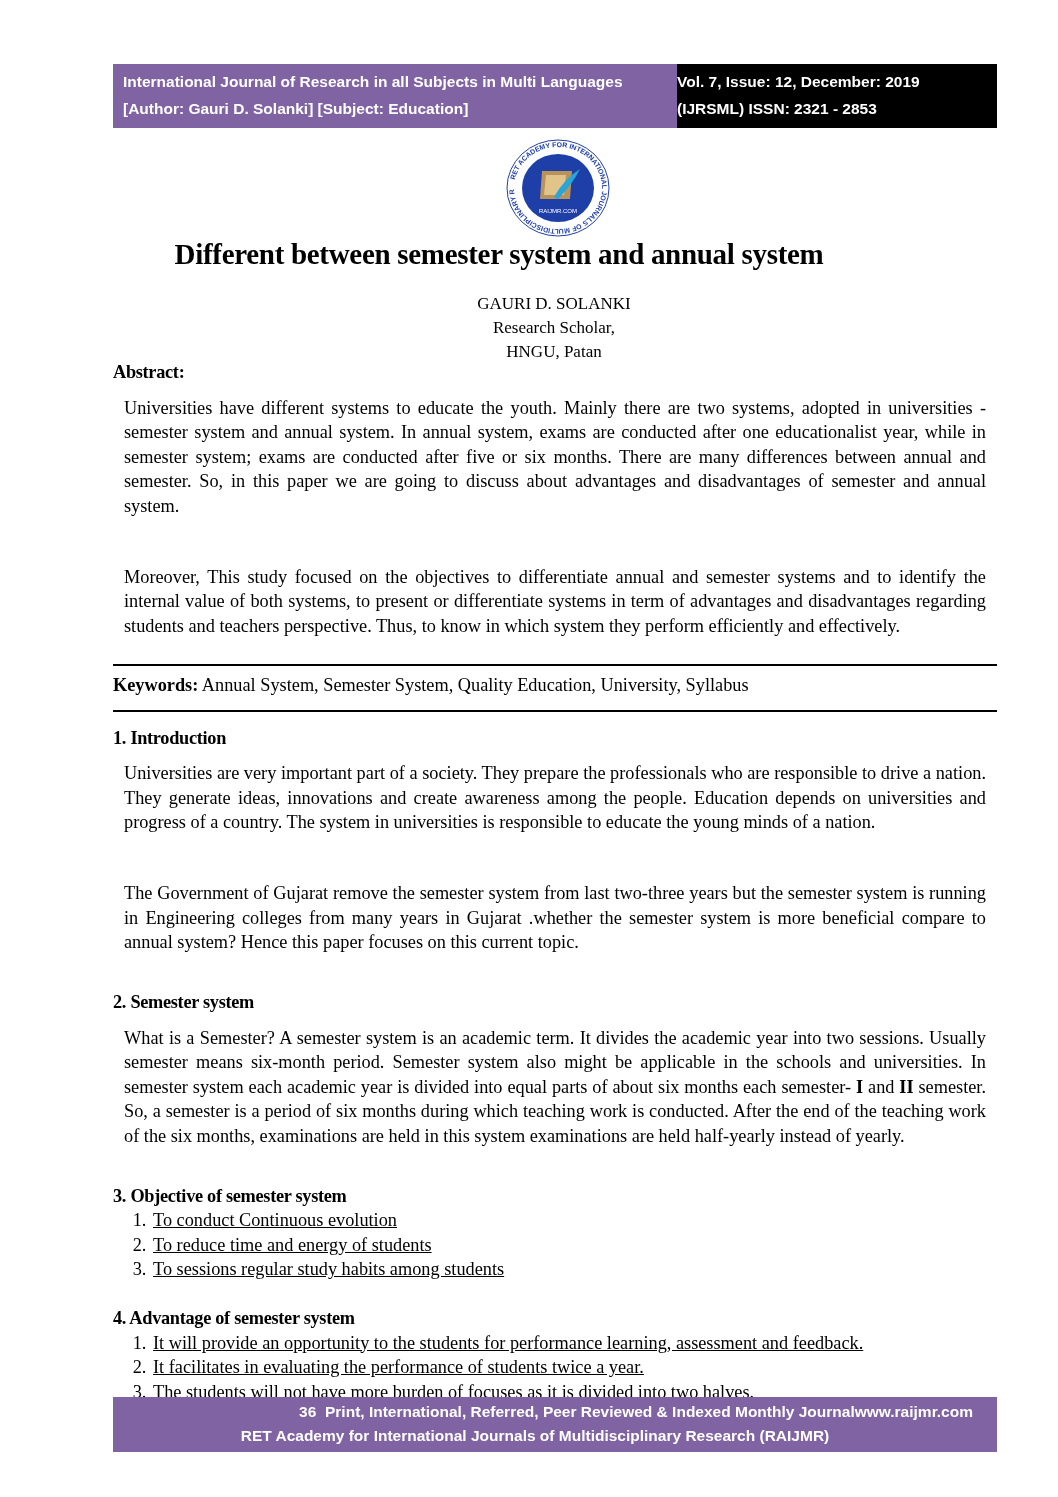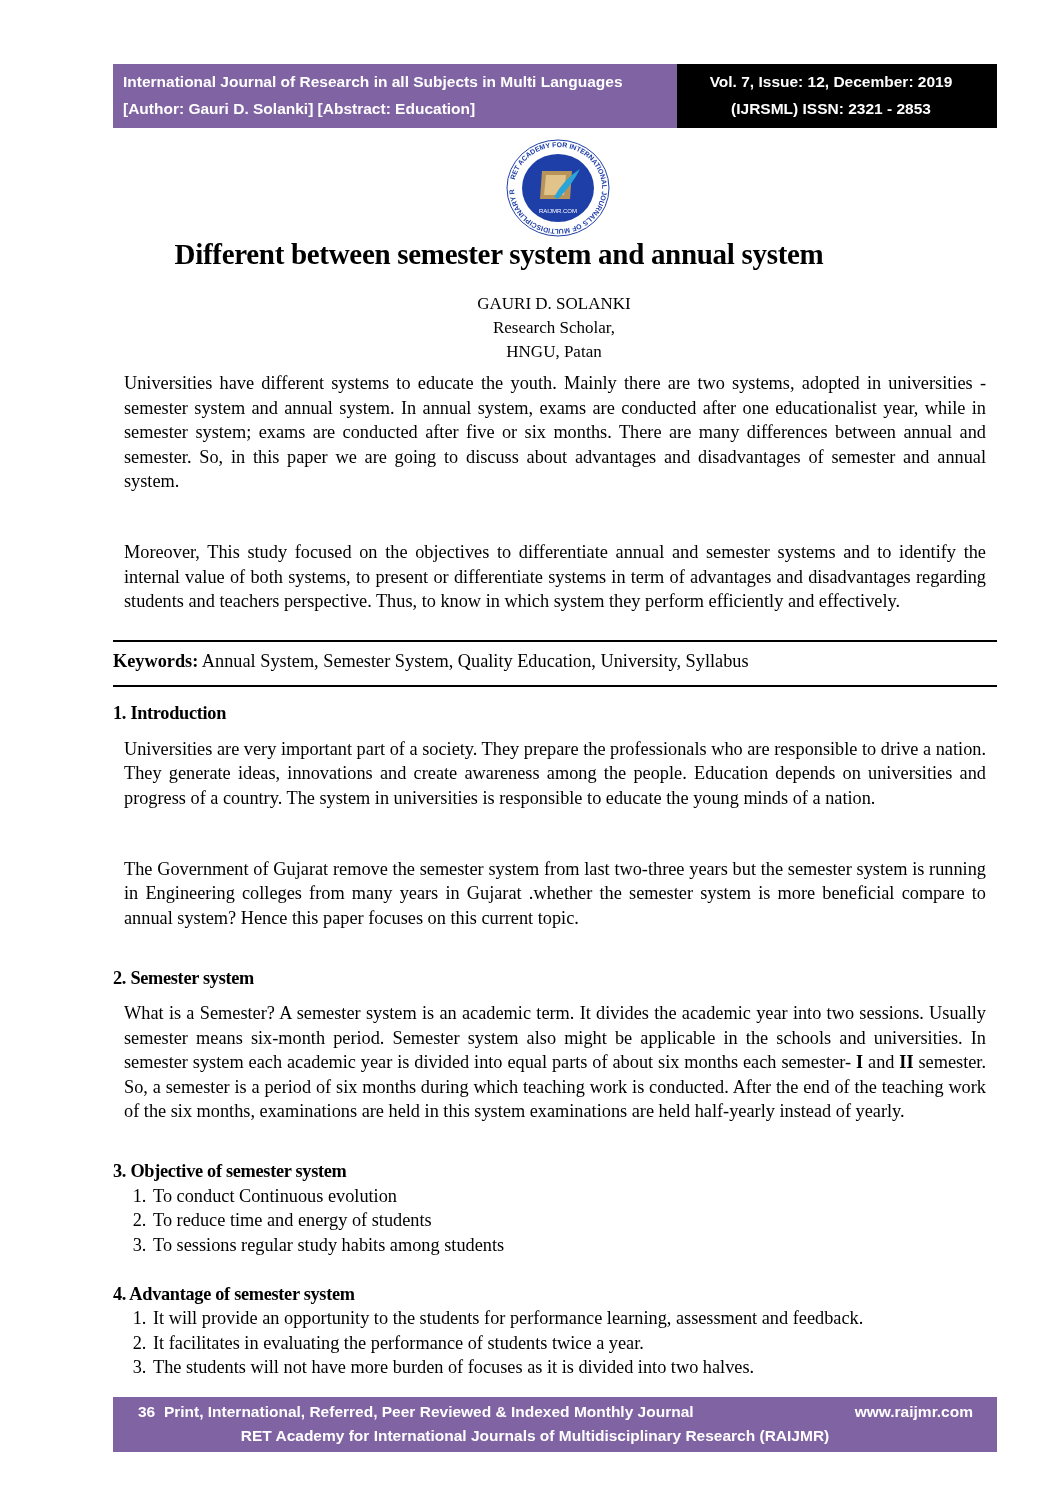--- a/index.html
+++ b/index.html
@@ -1,52 +1,52 @@
 <!DOCTYPE html>
 <html><head>
 <meta charset="utf-8">
 <style>
   html, body { margin: 0; padding: 0; background: #ffffff; }
   body { width: 1058px; height: 1497px; position: relative; overflow: hidden; }
 
   .header { position: absolute; left: 113px; top: 64px; width: 884px; height: 64px; display: flex; }
   .header-left { width: 564px; background: #8063a3; color: #ffffff; padding: 4px 0 0 10px; box-sizing: border-box;
     font-family: "Liberation Sans", sans-serif; font-weight: bold; font-size: 15.5px; line-height: 27px; }
-  .header-right { flex: 1; background: #000000; color: #ffffff; text-align: center; padding: 4px 12px 0 0; box-sizing: border-box;
+  .header-right { flex: 1; background: #000000; color: #ffffff; text-align: left; padding: 4px 12px 0 0; box-sizing: border-box;
     font-family: "Liberation Sans", sans-serif; font-weight: bold; font-size: 15.5px; line-height: 27px; }
 
   .logo { position: absolute; left: 506px; top: 139px; width: 104px; height: 98px; }
 
   .title { position: absolute; left: 0; width: 998px; top: 238px; text-align: center;
     font-family: "Liberation Serif", serif; font-weight: bold; font-size: 29px; letter-spacing: -0.3px; color: #000; }
 
   .author-block { position: absolute; left: 0; width: 1108px; top: 292px; text-align: center;
     font-family: "Liberation Serif", serif; font-size: 17px; line-height: 24px; color: #000; }
 
   .content { position: absolute; left: 113px; top: 360px; width: 884px;
     font-family: "Liberation Serif", serif; font-size: 18.3px; line-height: 24.5px; color: #000; }
   .content p { margin: 11px; text-align: justify; text-align-last: left; }
   .h { font-weight: bold; letter-spacing: -0.3px; }
   .gap { height: 24.5px; }
   .rule { border: 0; border-top: 2px solid #000; margin: 0; }
   ol { margin: 0; padding-left: 38px; }
-  ol li { padding-left: 2px; }
+  ol li { padding-left: 2px; text-decoration: underline; }
 
   .footer { position: absolute; left: 113px; top: 1397px; width: 884px; height: 55px; background: #8063a3; color: #ffffff;
     font-family: "Liberation Sans", sans-serif; font-weight: bold; font-size: 15.5px; line-height: 24px; }
-  .footer-row1 { display: flex; justify-content: space-between; padding: 3px 24px 0 25px; }
+  .footer-row1 { display: flex; justify-content: flex-end; padding: 3px 24px 0 25px; }
   .footer-row2 { text-align: center; padding-right: 40px; }
 </style>
 </head>
 <body>
 
 <div class="header">
   <div class="header-left">
     <div>International Journal of Research in all Subjects in Multi Languages</div>
-    <div>[Author: Gauri D. Solanki] [Abstract: Education]</div>
+    <div>[Author: Gauri D. Solanki] [Subject: Education]</div>
   </div>
   <div class="header-right">
     <div>Vol. 7, Issue: 12, December: 2019</div>
     <div>(IJRSML)  ISSN: 2321 - 2853</div>
   </div>
 </div>
 
 <div class="logo">
   <svg width="104" height="98" viewBox="0 0 104 98">
     <defs>
@@ -66,20 +66,21 @@
 
 <div class="title">Different between semester system and annual system</div>
 
 <div class="author-block">
   <div>GAURI D. SOLANKI</div>
   <div>Research  Scholar,</div>
   <div>HNGU, Patan</div>
 </div>
 
 <div class="content">
+  <div class="h">Abstract:</div>
   <p>Universities have different systems to educate the youth. Mainly there are two systems, adopted in universities - semester system and annual system. In annual system, exams are conducted after one educationalist year, while in semester system; exams are conducted after five or six months. There are many differences between annual and semester. So, in this paper we are going to discuss about advantages and disadvantages of semester and annual system.</p>
   <div class="gap"></div>
   <p>Moreover, This study focused on the objectives to differentiate annual and semester systems and to identify the internal value of both systems, to present or differentiate systems in term of advantages and disadvantages regarding students and teachers perspective. Thus, to know in which system they perform efficiently and effectively.</p>
   <div style="height:15px"></div>
   <hr class="rule">
   <div style="padding:7px 0 12px 0"><b>Keywords:</b><span> Annual System, Semester System, Quality Education, University, Syllabus</span></div>
   <hr class="rule">
   <div style="height:14px"></div>
 
   <div class="h">1. Introduction</div>

